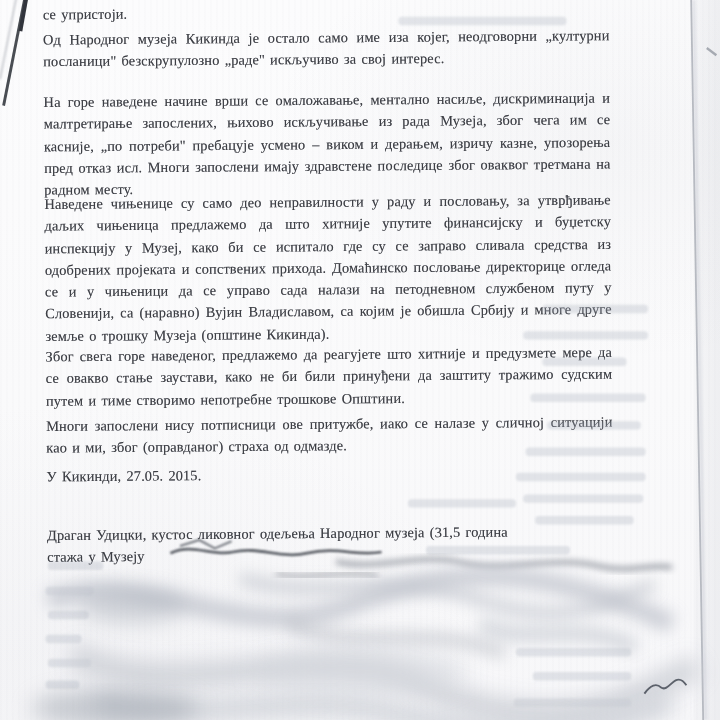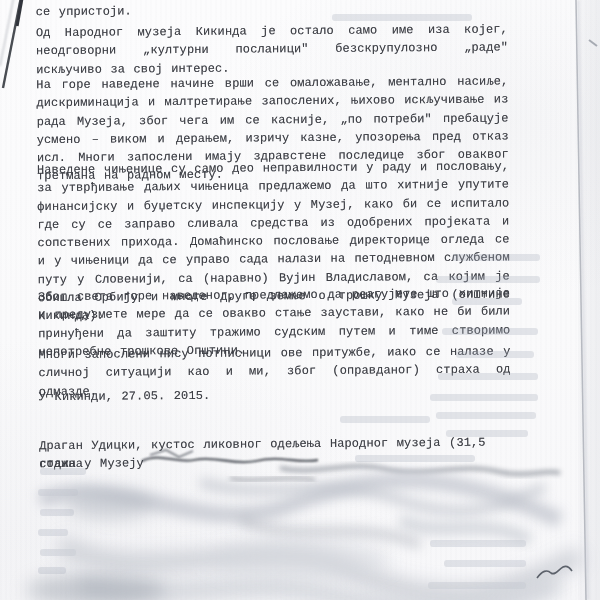--- a/index.html
+++ b/index.html
@@ -1,19 +1,19 @@
 <!DOCTYPE html>
 <html><head>
 <meta charset="utf-8">
 <style>
   html,body{margin:0;padding:0;}
   .scan-root{
     position:relative;width:600px;height:600px;overflow:hidden;
     background:linear-gradient(180deg,#fcfcfd 0%,#fafafb 55%,#f7f7f9 100%);
-    font-family:Liberation Mono, monospace;
+    font-family:Liberation Serif, serif;
   }
   
   .grain{
     position:absolute;inset:0;pointer-events:none;
     background:
       repeating-linear-gradient(90deg, rgba(40,45,70,0.012) 0 2px, rgba(255,255,255,0) 2px 5px),
       radial-gradient(420px 260px at 85% 20%, rgba(120,125,140,0.05), rgba(0,0,0,0) 70%),
       radial-gradient(500px 300px at 10% 90%, rgba(120,125,140,0.04), rgba(0,0,0,0) 70%);
   }
   

